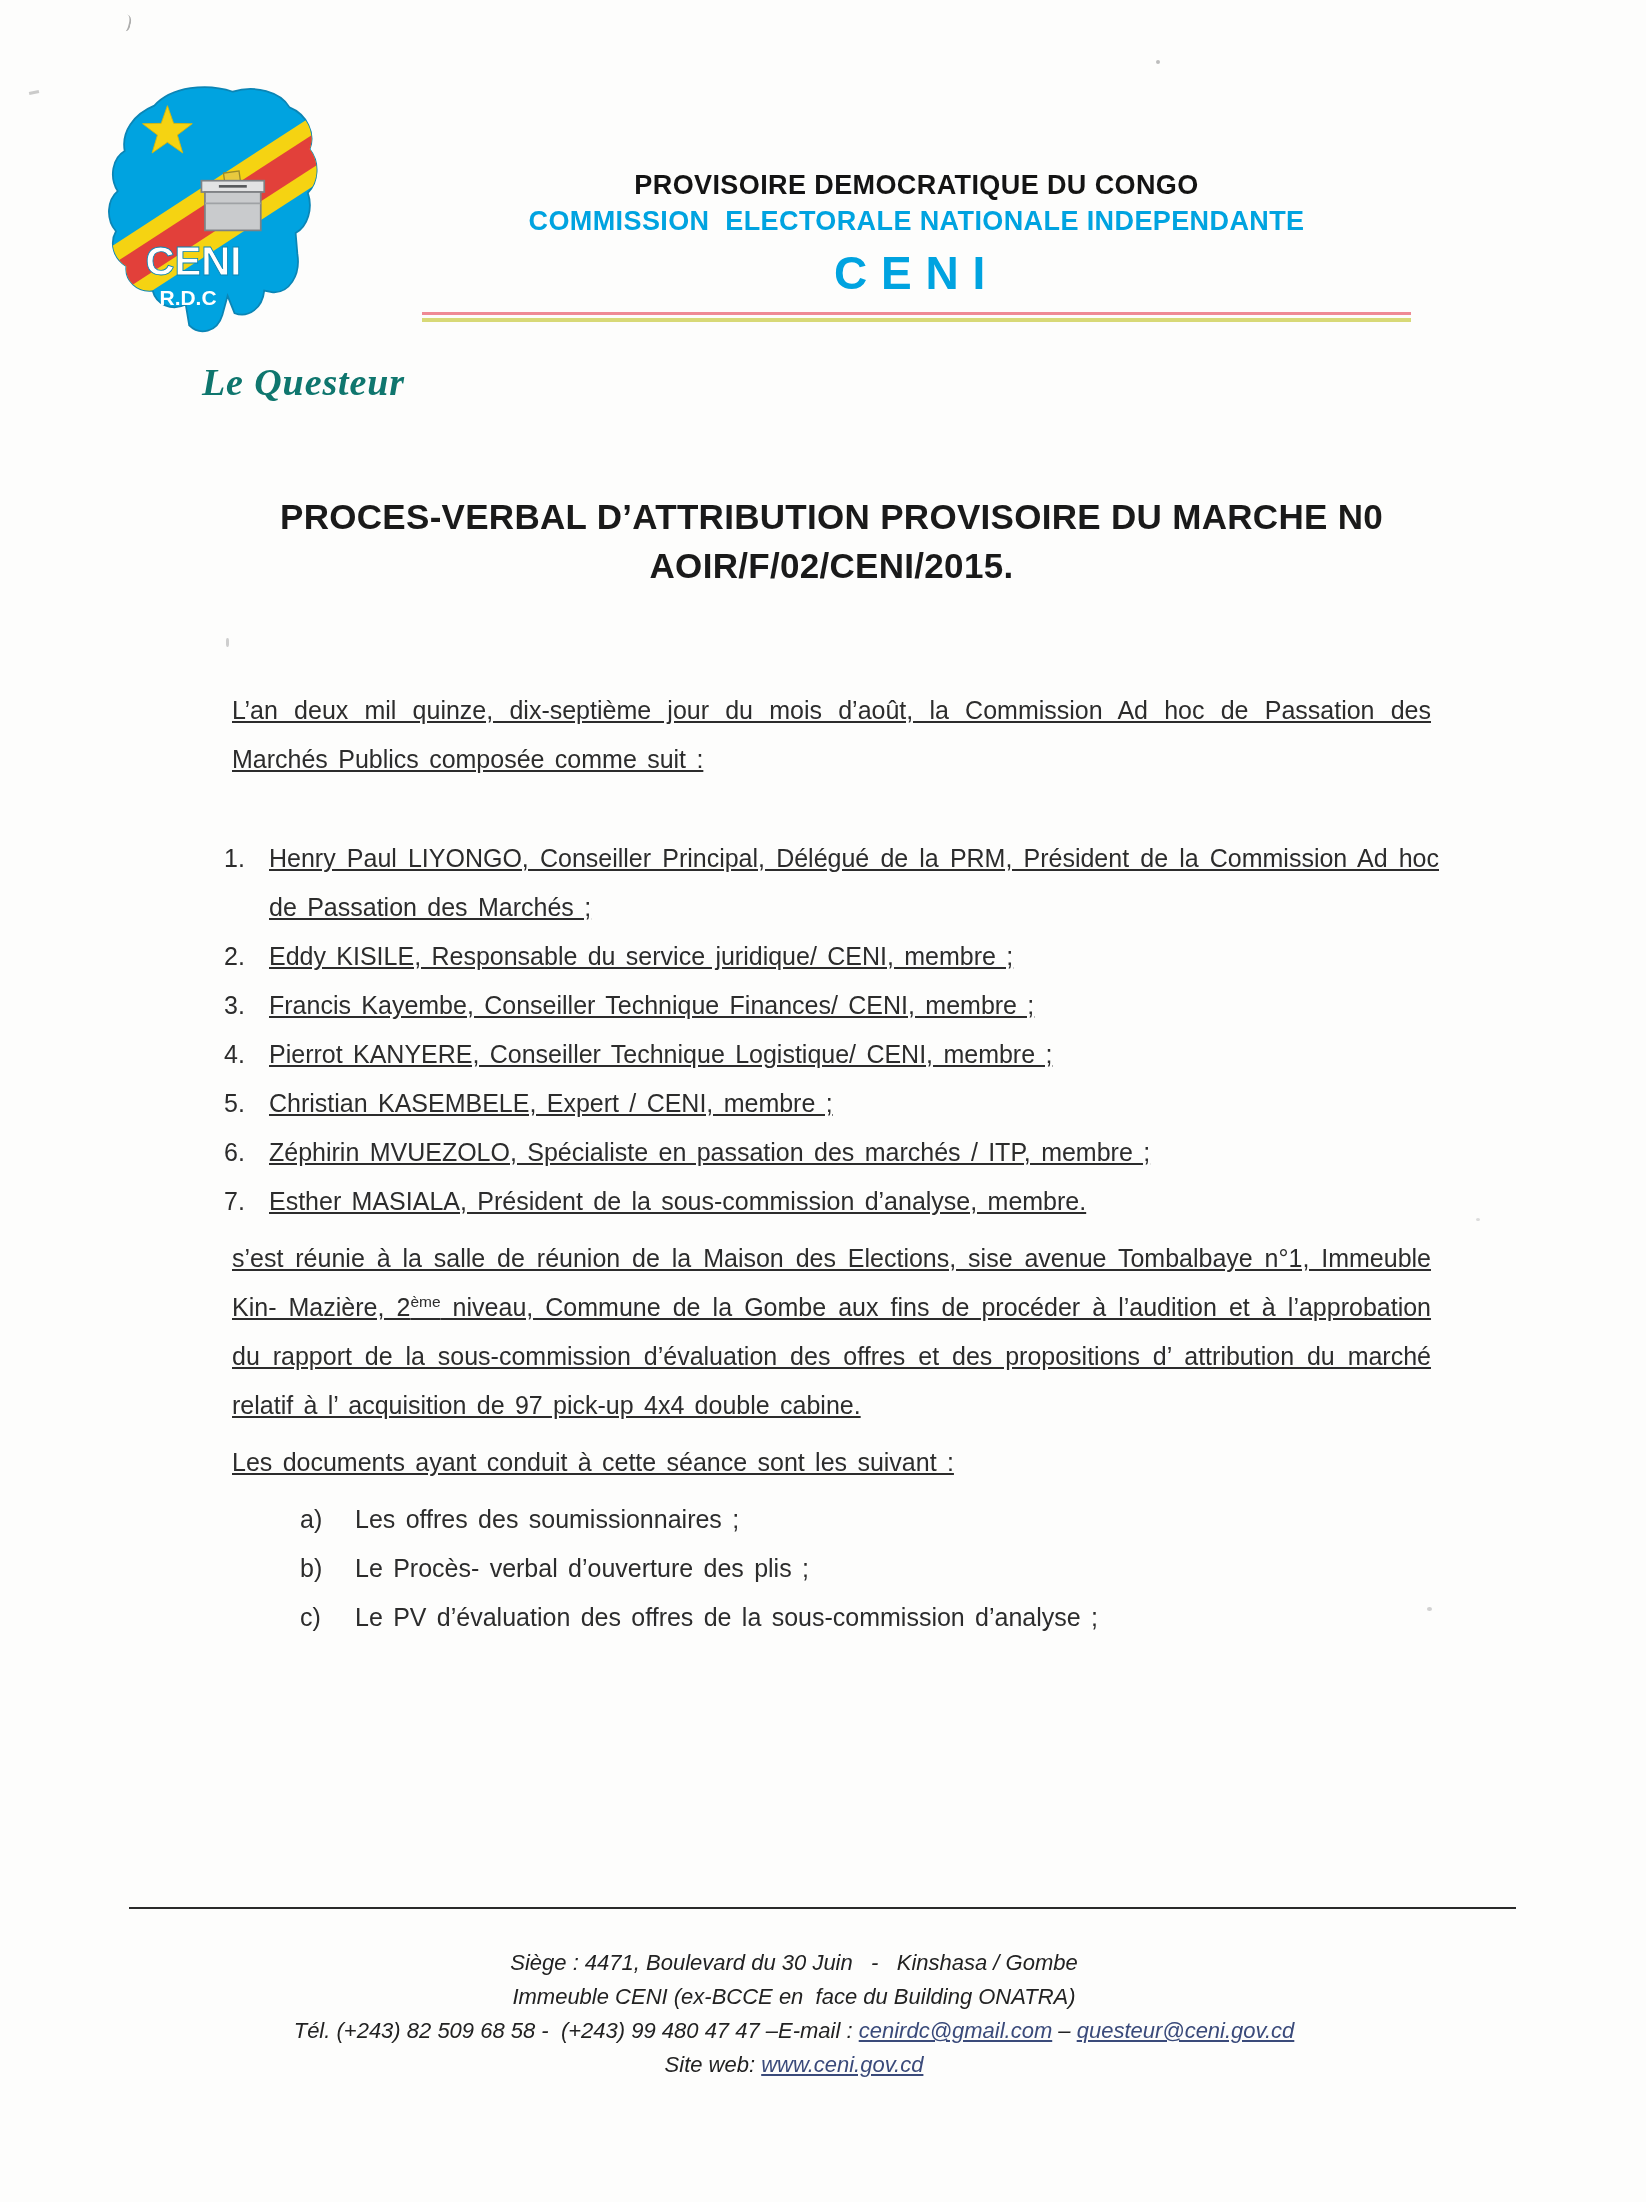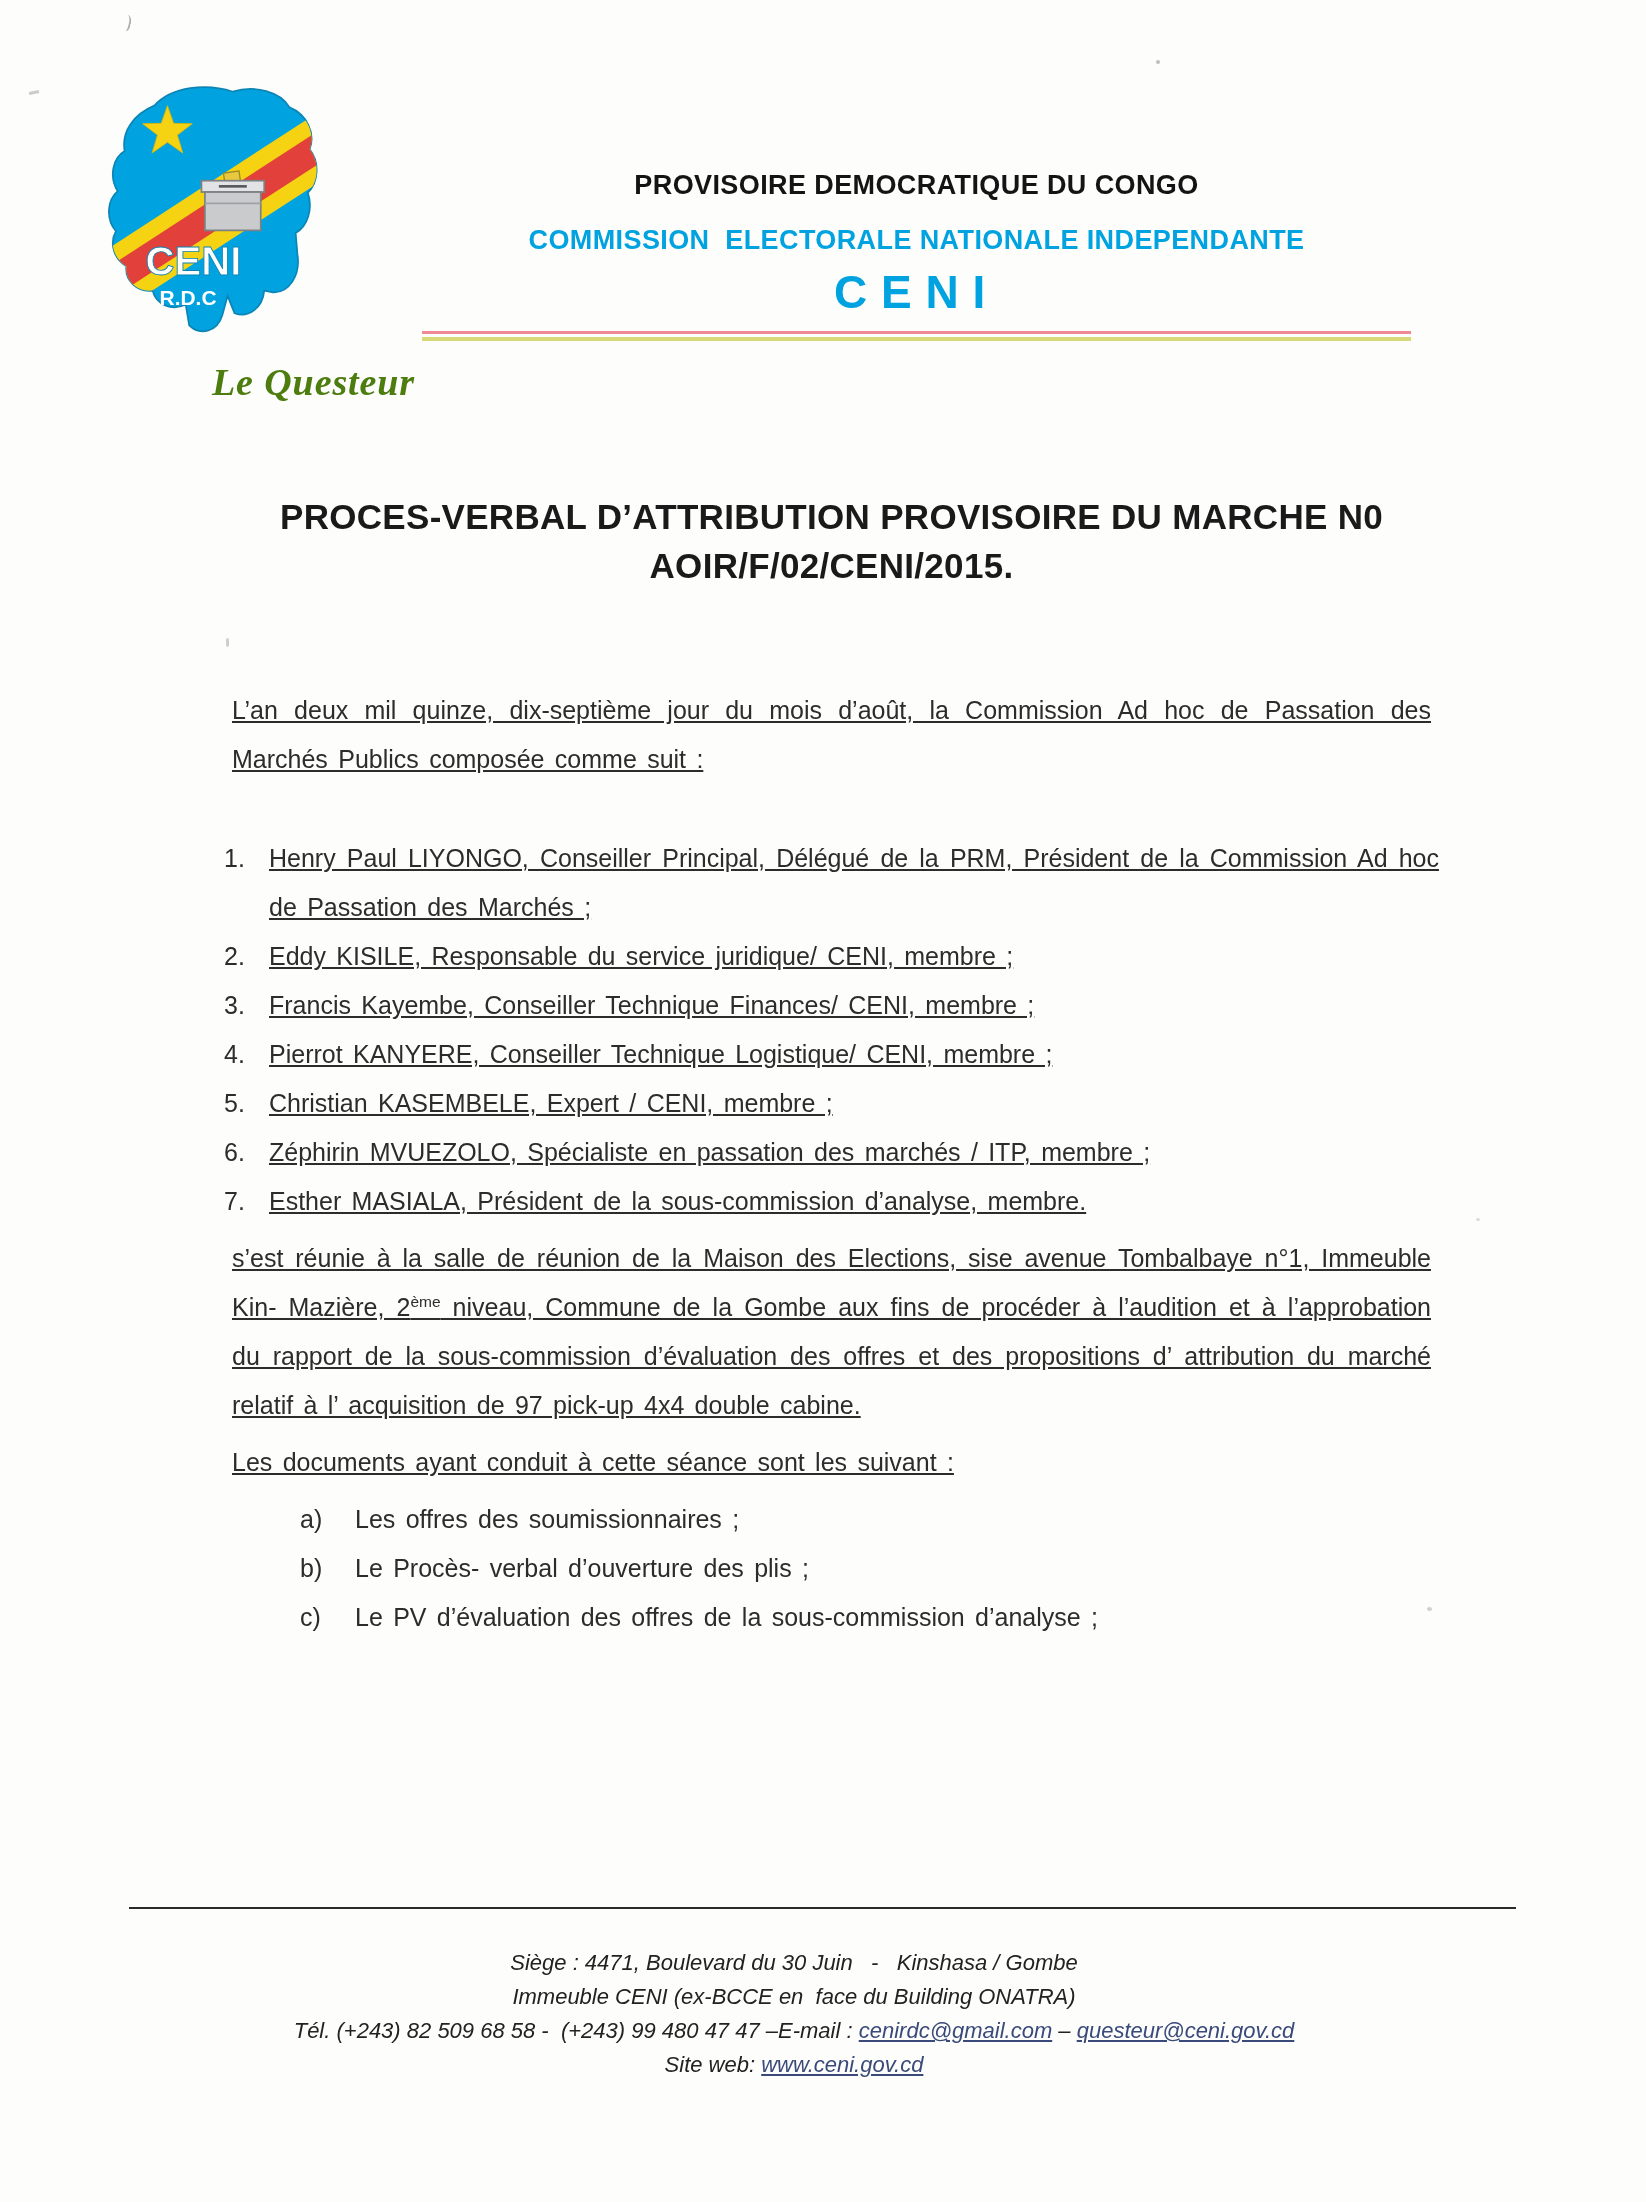--- a/index.html
+++ b/index.html
@@ -10,29 +10,29 @@
     font-family:"Liberation Sans", sans-serif;
     color:#2e2e2e;
     overflow:hidden;
     margin:0 auto;
   }
   
   .logo{position:absolute;left:102px;top:79px;width:239px;height:274px;}
   
   .header-text{position:absolute;left:284px;top:170px;width:1265px;text-align:center;}
   .h-republic{font-size:27px;font-weight:bold;color:#141414;letter-spacing:0.4px;}
-  .h-commission{margin-top:24px;font-size:27px;font-weight:bold;color:#00a3e0;letter-spacing:0.4px;white-space:pre-wrap;}
+  .h-commission{margin-top:5px;font-size:27px;font-weight:bold;color:#00a3e0;letter-spacing:0.4px;white-space:pre-wrap;}
   .h-ceni{margin-top:8.6px;font-size:46px;font-weight:bold;color:#00a3e0;letter-spacing:13.8px;}
   .rule-red{margin:12px auto 0 auto;width:989px;height:3.4px;background:#ef8a94;}
   .rule-yellow{margin:3.4px auto 0 auto;width:989px;height:3.4px;background:#d8d977;}
   
   .questeur{
-    position:absolute;left:212px;top:360px;
+    position:absolute;left:202px;top:360px;
     font-family:"Liberation Serif", serif;font-style:italic;font-weight:bold;
-    font-size:38px;color:#4d7c0f;letter-spacing:0.9px;
+    font-size:38px;color:#0f766e;letter-spacing:0.9px;
   }
   
   .doc-title{
     position:absolute;left:224px;top:492px;width:1215px;
     text-align:center;font-weight:bold;font-size:35px;color:#1a1a1a;
     line-height:49px;letter-spacing:0.3px;
   }
   
   .bodytext{
     position:absolute;left:224px;top:678px;width:1215px;

